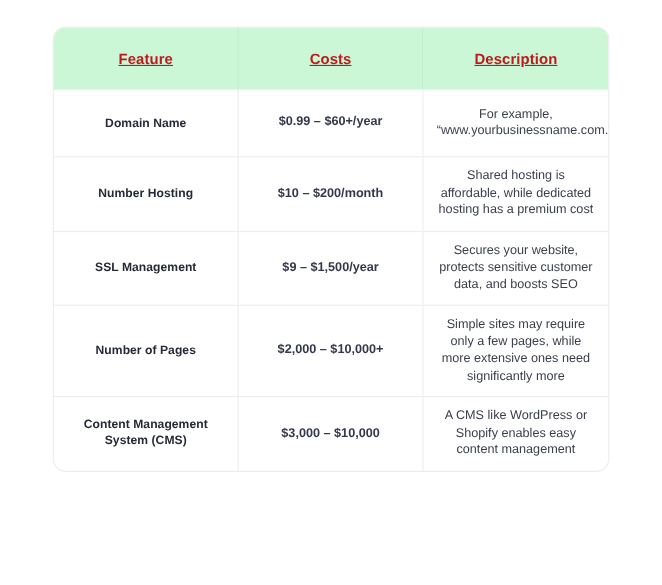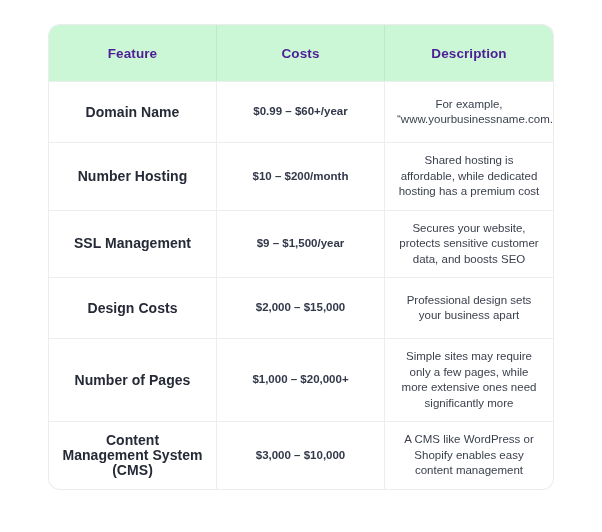--- a/index.html
+++ b/index.html
@@ -34,30 +34,31 @@
     overflow: hidden;
     box-shadow: 0 0 0 1px #ececef;
   }
 
   table.cost-table col {
     width: 168px;
   }
 
   thead th {
     background: #ccf7d7;
-    color: #4c1d95;
+    color: #b91c1c;
     font-size: 13.5px;
     font-weight: bold;
     letter-spacing: 0.1px;
     text-align: center;
     vertical-align: middle;
     height: 56px;
     padding: 0 8px;
     box-sizing: border-box;
     border-right: 1px solid #bcebc8;
+    text-decoration: underline;
   }
   thead th:last-child {
     border-right: none;
   }
 
   tbody td {
     border-top: 1px solid #ededf0;
     border-right: 1px solid #ededf0;
     vertical-align: middle;
     text-align: center;
@@ -66,21 +67,21 @@
     color: #33384a;
     font-size: 11.5px;
     line-height: 15.5px;
   }
   tbody td:last-child {
     border-right: none;
   }
 
   tbody tr td.col-feature {
     font-weight: bold;
-    font-size: 14px;
+    font-size: 11px;
     color: #262a36;
     letter-spacing: 0.05px;
     line-height: 15px;
   }
 
   tbody tr td.col-cost {
     font-weight: bold;
     color: #33384a;
     font-size: 11.5px;
   }
@@ -125,28 +126,23 @@
       <tr>
         <td class="col-feature">Number Hosting</td>
         <td class="col-cost">$10 – $200/month</td>
         <td class="col-desc">Shared hosting is affordable, while dedicated hosting has a premium cost</td>
       </tr>
       <tr>
         <td class="col-feature">SSL Management</td>
         <td class="col-cost">$9 – $1,500/year</td>
         <td class="col-desc">Secures your website, protects sensitive customer data, and boosts SEO</td>
       </tr>
-      <tr>
-        <td class="col-feature">Design Costs</td>
-        <td class="col-cost">$2,000 – $15,000</td>
-        <td class="col-desc">Professional design sets your business apart</td>
-      </tr>
       <tr class="tall">
         <td class="col-feature">Number of Pages</td>
-        <td class="col-cost">$1,000 – $20,000+</td>
+        <td class="col-cost">$2,000 – $10,000+</td>
         <td class="col-desc">Simple sites may require only a few pages, while more extensive ones need significantly more</td>
       </tr>
       <tr>
         <td class="col-feature">Content Management System (CMS)</td>
         <td class="col-cost">$3,000 – $10,000</td>
         <td class="col-desc">A CMS like WordPress or Shopify enables easy content management</td>
       </tr>
     </tbody>
   </table>
 </div>

